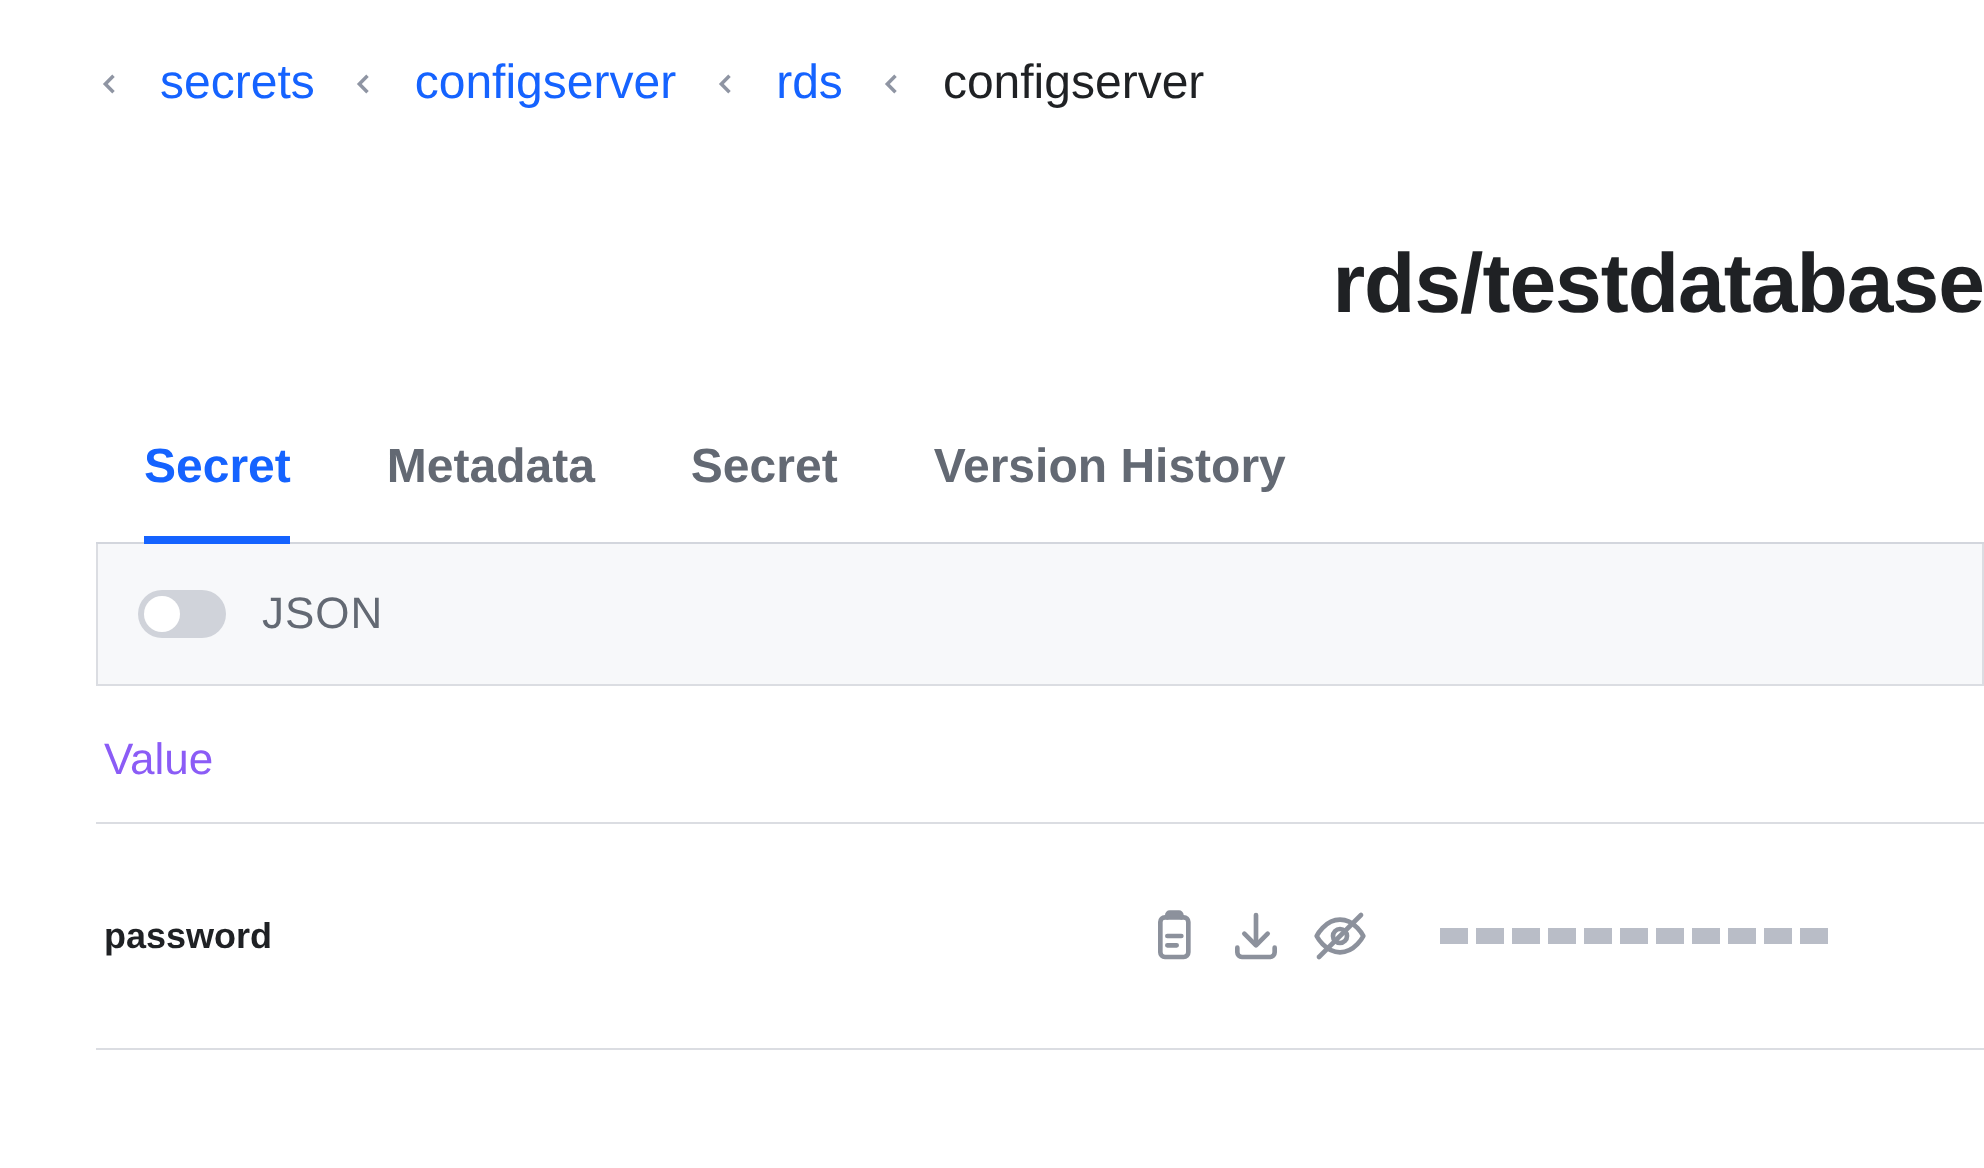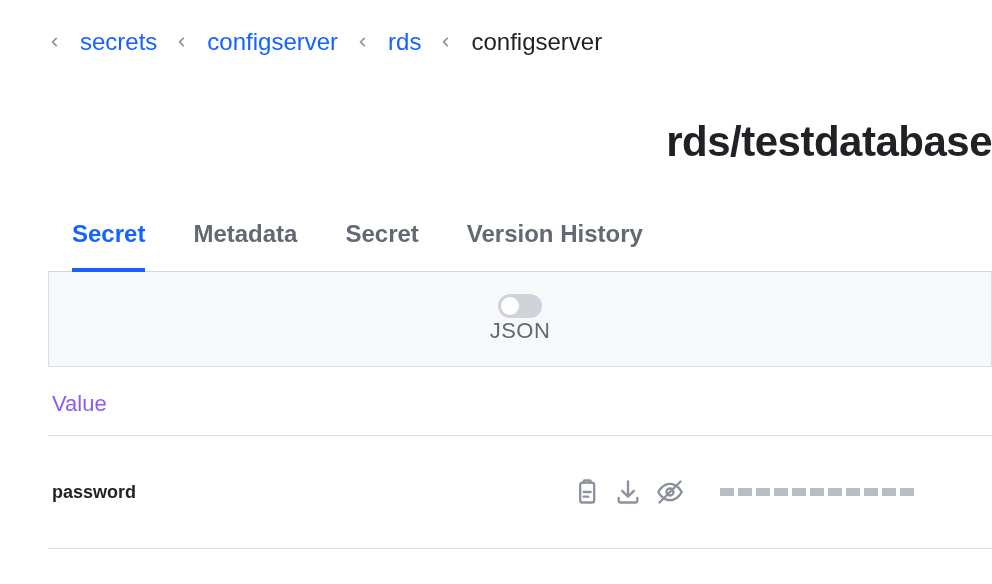--- a/index.html
+++ b/index.html
@@ -53,25 +53,25 @@
     border-bottom: 4px solid transparent;
     margin-bottom: -1px;
   }
   .tab.active {
     color: #1563ff;
     border-bottom-color: #1563ff;
   }
   .json-bar {
     display: flex;
     align-items: center;
+    gap: 18px;
     background: #f7f8fa;
     border: 1px solid #dbdde2;
     border-top: none;
     padding: 22px 20px;
-    flex-direction: column;
   }
   .toggle {
     width: 44px;
     height: 24px;
     background: #d0d3da;
     border-radius: 12px;
     position: relative;
     cursor: pointer;
   }
   .toggle-knob {

